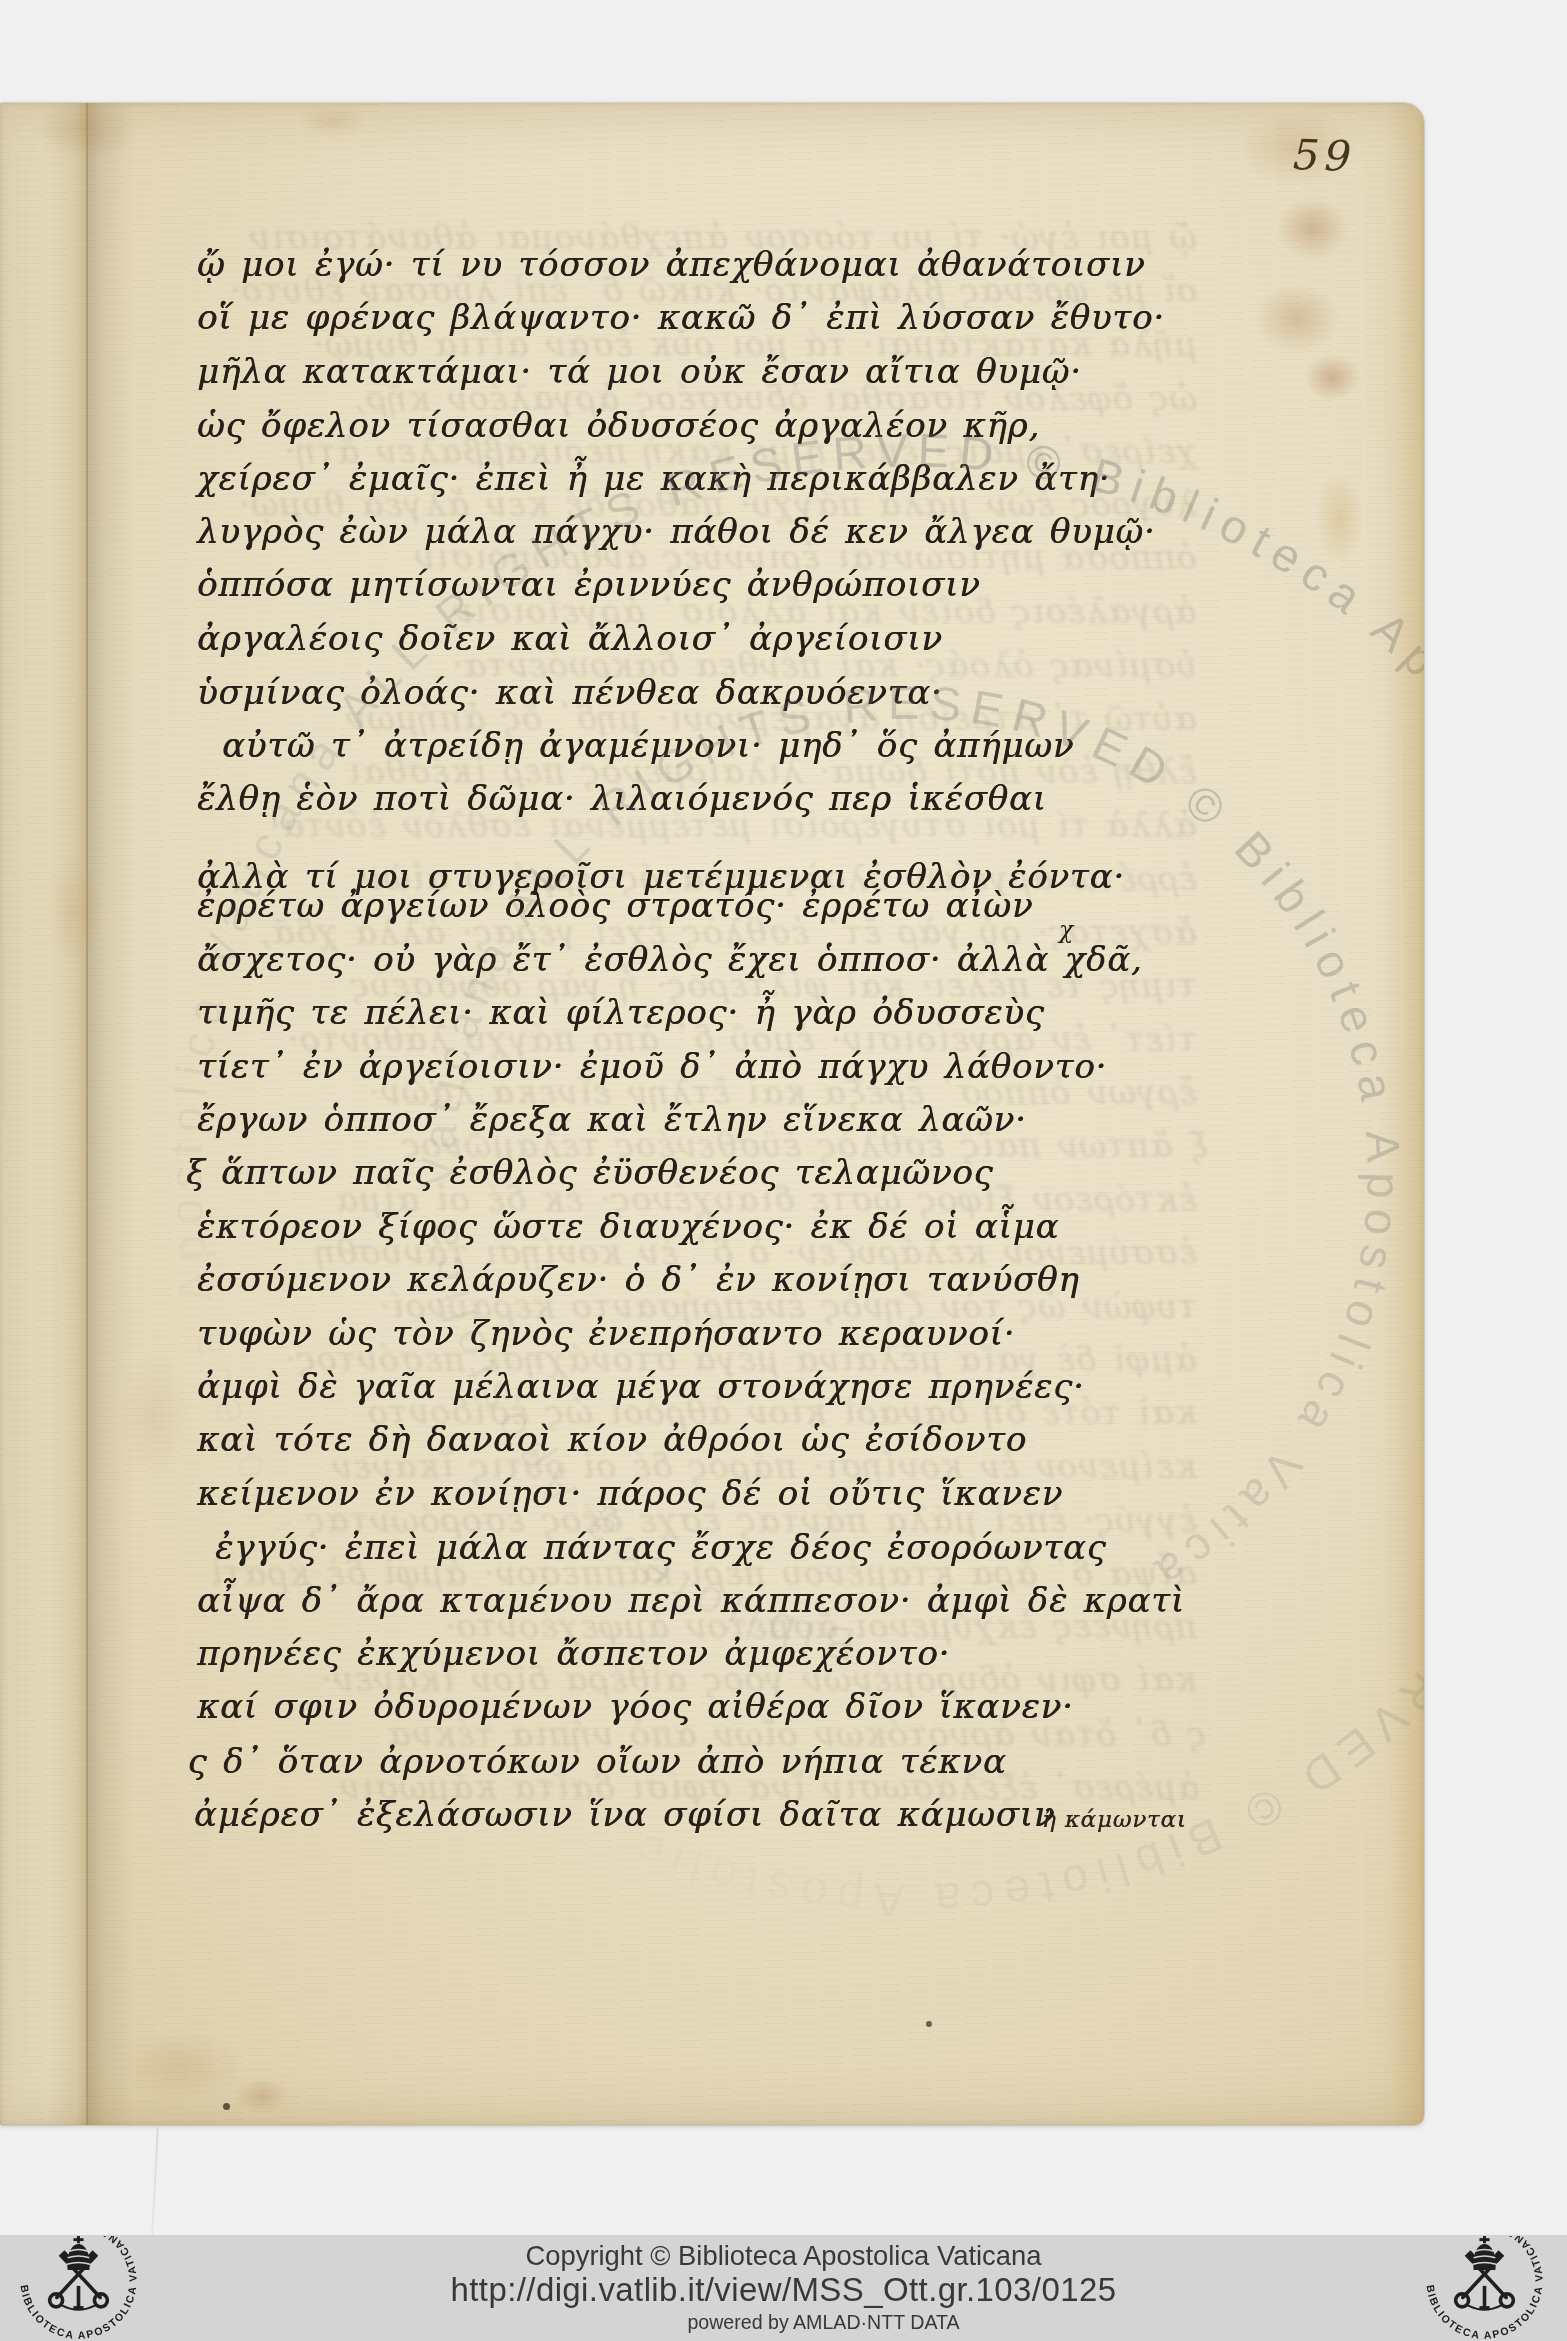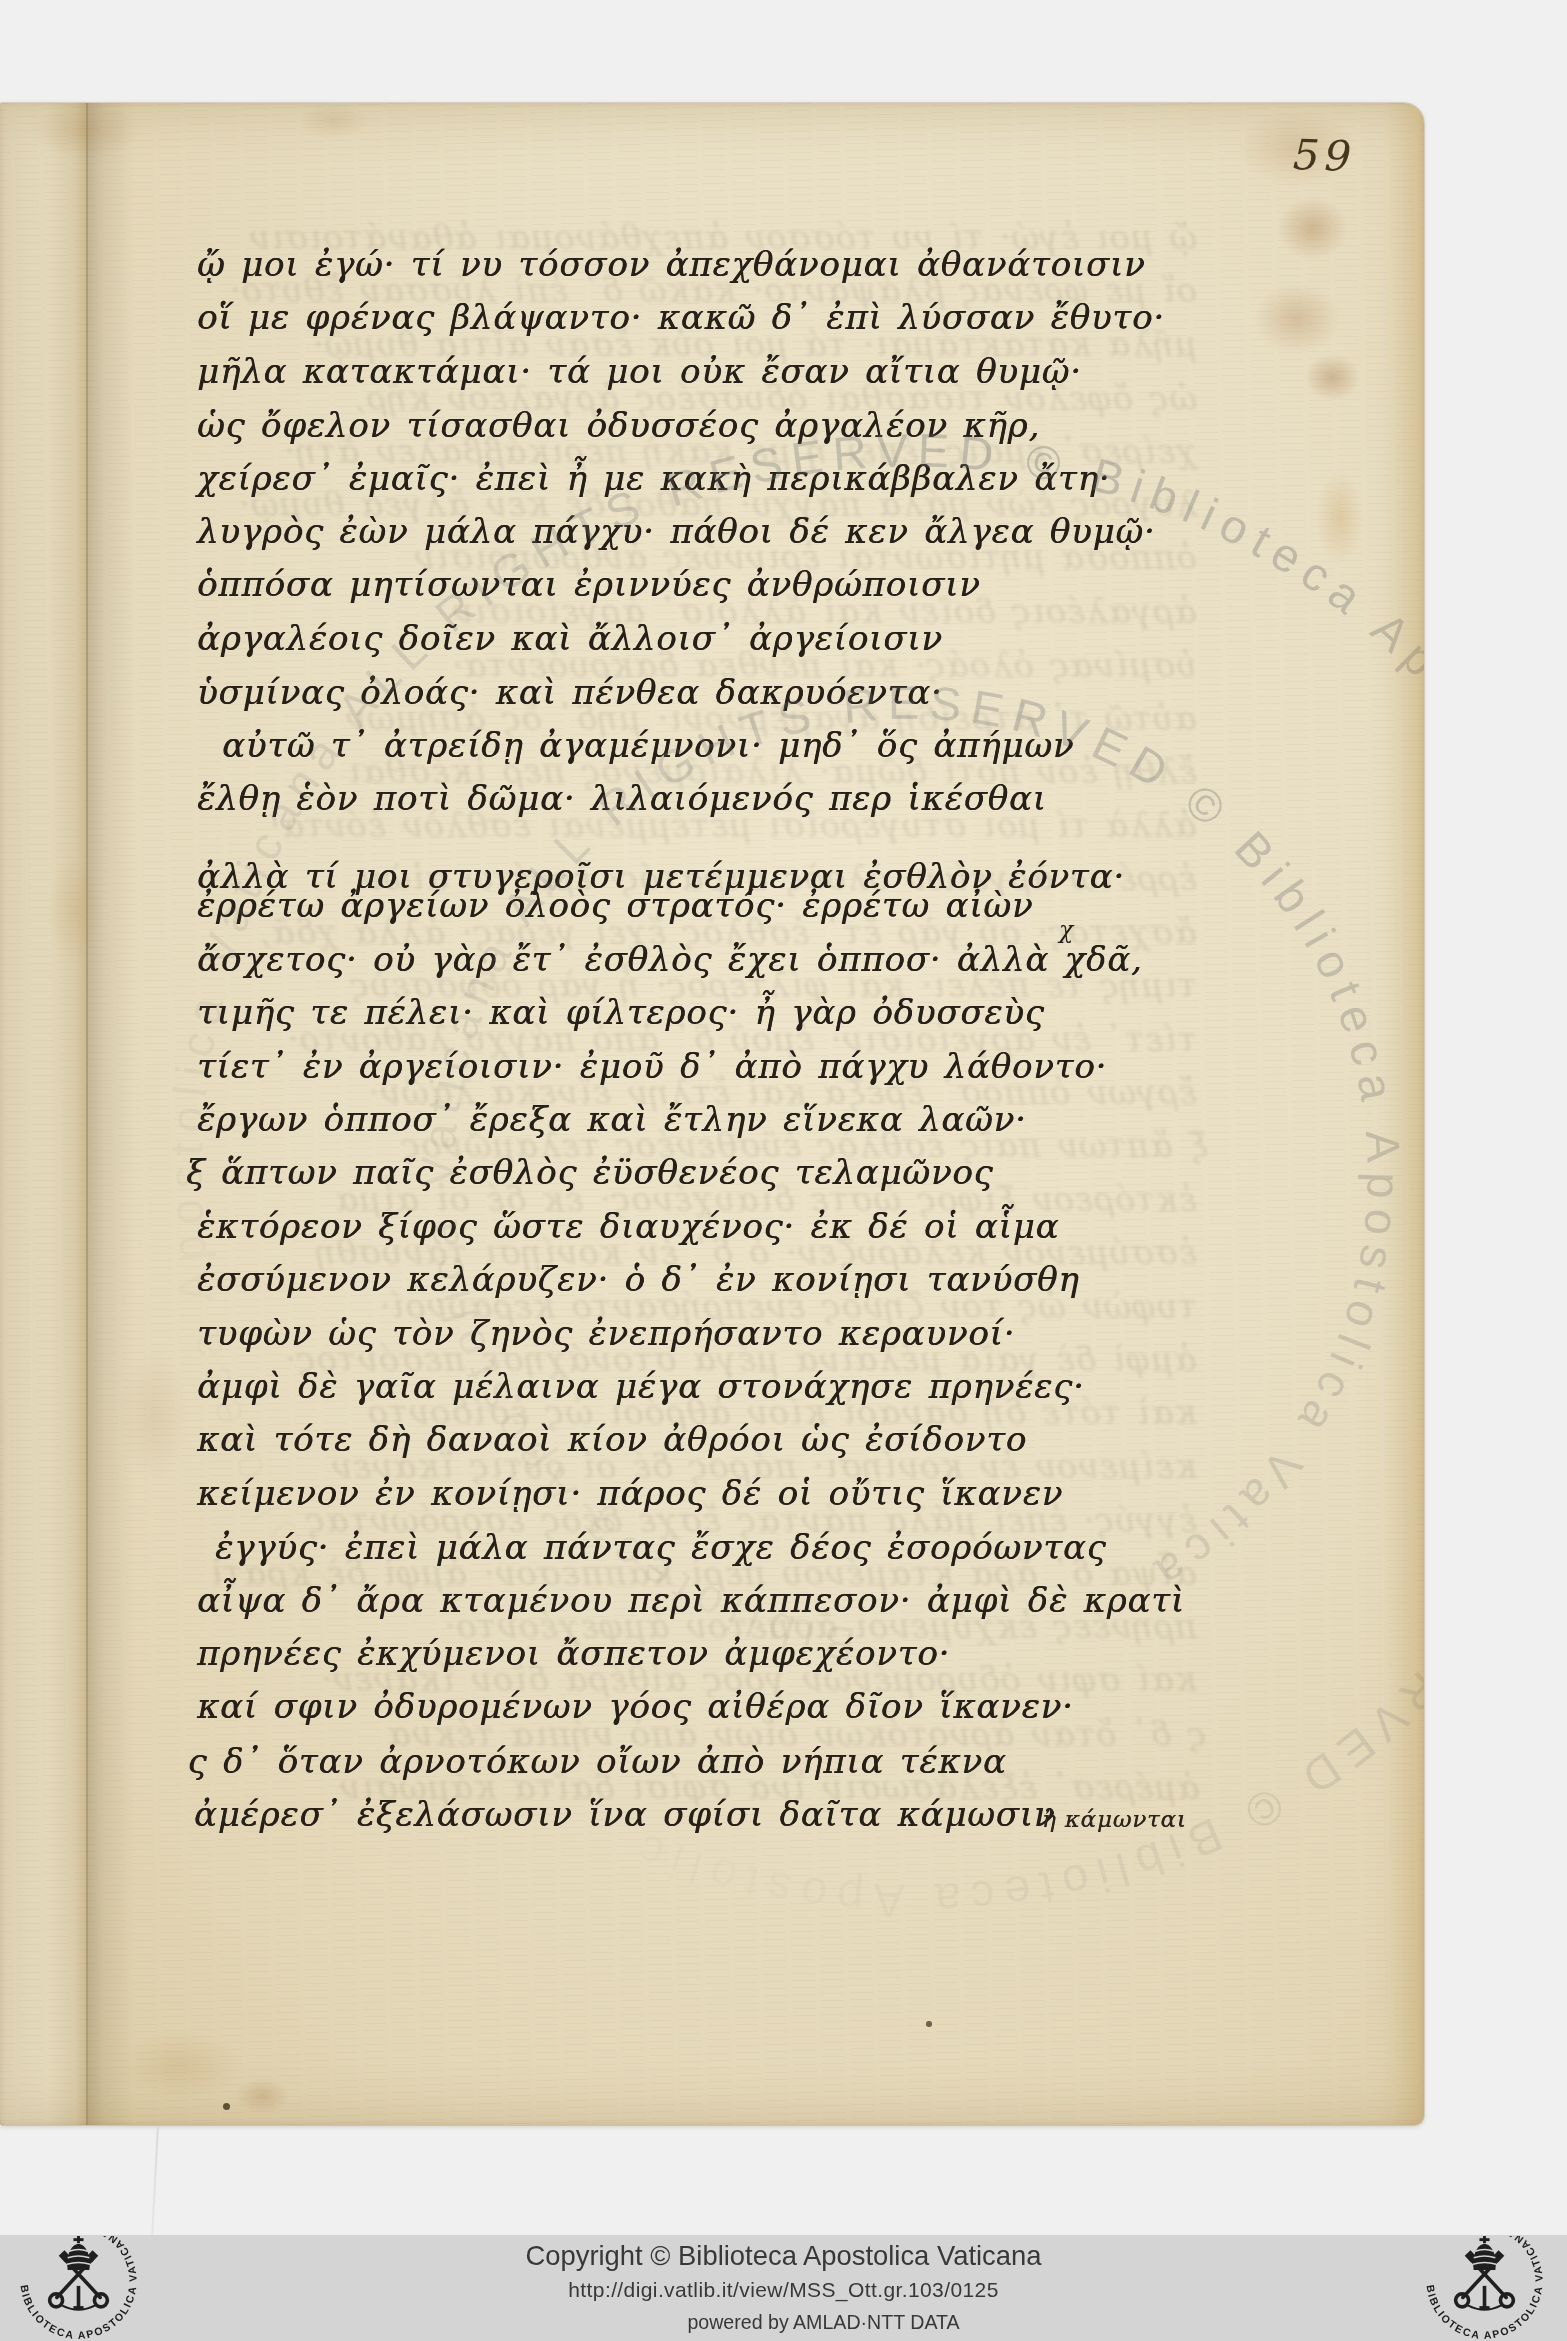--- a/index.html
+++ b/index.html
@@ -52,21 +52,21 @@
   .wm{position:absolute;inset:0;opacity:.33;pointer-events:none;
     -webkit-mask-image:linear-gradient(225deg, rgba(0,0,0,1) 24%, rgba(0,0,0,.55) 48%, rgba(0,0,0,.08) 72%, transparent 85%);
     mask-image:linear-gradient(225deg, rgba(0,0,0,1) 24%, rgba(0,0,0,.55) 48%, rgba(0,0,0,.08) 72%, transparent 85%);}
   .wm text{font-family:"Liberation Sans", sans-serif;font-size:60px;
     letter-spacing:12px;fill:#6f6f6f;}
   
   .footer{position:absolute;left:0;top:2235px;width:1567px;height:107px;
     background:#d4d4d4;}
   .footer-center{position:absolute;left:0;top:0;width:100%;text-align:center;color:#383838;}
   .f-line1{position:absolute;width:100%;top:6.3px;font-size:27.4px;line-height:30px;}
-  .f-line2{position:absolute;width:100%;top:41px;font-size:21px;line-height:28px;letter-spacing:0.4px;}
+  .f-line2{position:absolute;width:100%;top:41px;font-size:33px;line-height:28px;letter-spacing:0.4px;}
   .f-line3{position:absolute;width:100%;top:76px;font-size:19.6px;line-height:22px;margin-left:40px;}
   .logo{position:absolute;top:0.8px;width:157px;height:106px;}
   .logo.left{left:0;}
   .logo.right{left:1406px;}
   .logo-arc-text{font-family:"Liberation Sans", sans-serif;font-weight:bold;
     font-size:13.5px;letter-spacing:2.2px;fill:#1c1c1c;}
 </style>
 </head>
 <body>
 

